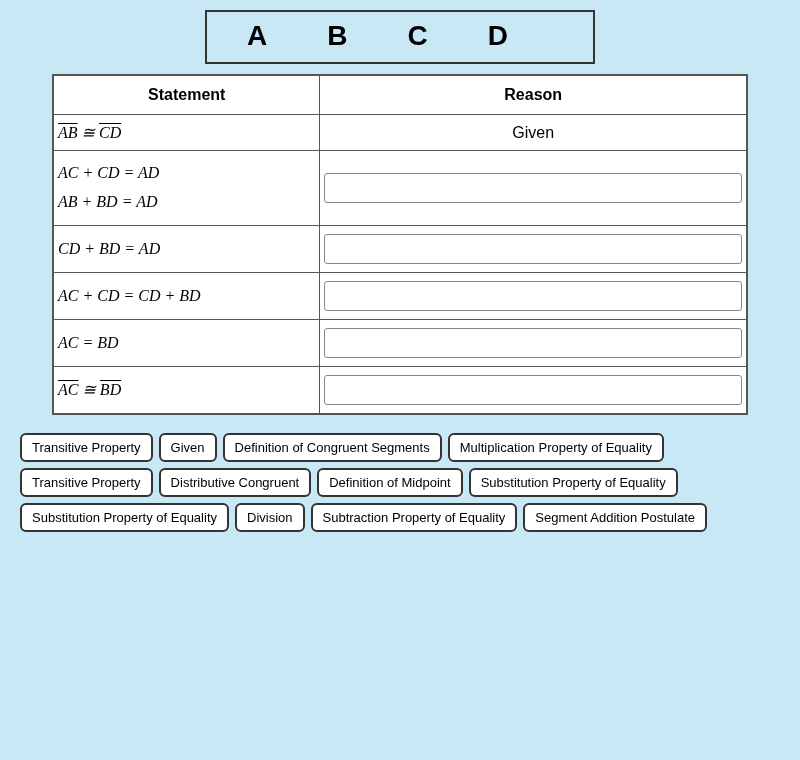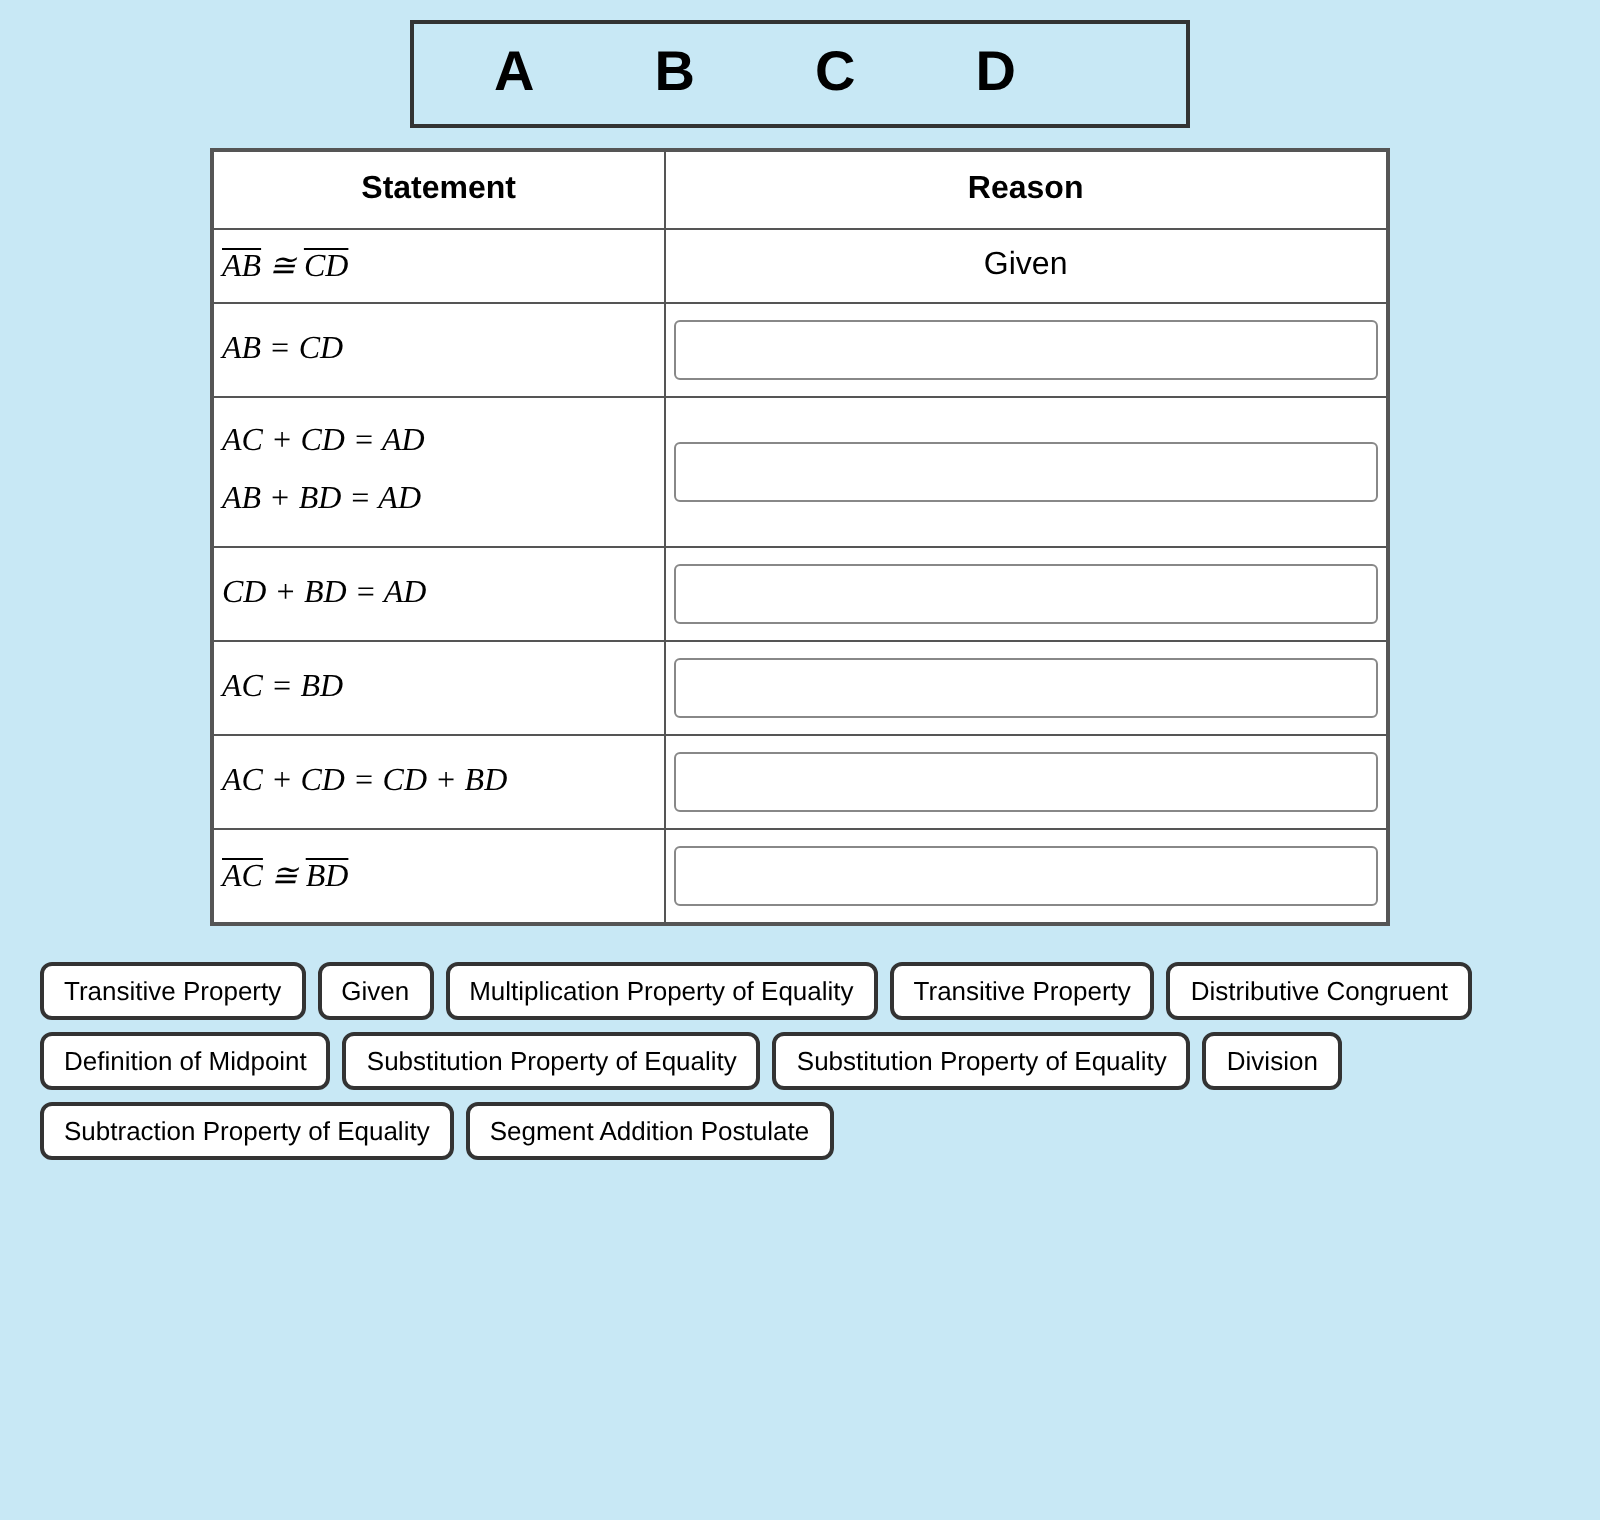--- a/index.html
+++ b/index.html
@@ -36,21 +36,21 @@
     }
     .diagram-top-line {
       width: 390px;
       border-top: 2px solid #333;
       margin: 0 auto;
     }
 
     
     .table-container {
       margin: 0 auto;
-      width: 590px;
+      width: 696px;
     }
     .proof-table {
       width: 100%;
       border-collapse: collapse;
       background: white;
       border: 2px solid #555;
     }
     .proof-table th {
       border: 1px solid #555;
       padding: 10px 15px;
@@ -143,28 +143,20 @@
 
       <tr>
         <td class="statement">
           <span class="ol math">AB</span> <span class="math">≅</span> <span class="ol math">CD</span>
         </td>
         <td class="reason-cell reason-given">
           Given
         </td>
       </tr>
 
-      <tr>
-        <td class="statement">
-          <span class="math">AB = CD</span>
-        </td>
-        <td class="reason-cell">
-          <div class="reason-box"></div>
-        </td>
-      </tr>
 
       <tr>
         <td class="statement two-line">
           <span class="math">AC + CD = AD</span><br>
           <span class="math">AB + BD = AD</span>
         </td>
         <td class="reason-cell">
           <div class="reason-box"></div>
         </td>
       </tr>
@@ -173,30 +165,30 @@
         <td class="statement">
           <span class="math">CD + BD = AD</span>
         </td>
         <td class="reason-cell">
           <div class="reason-box"></div>
         </td>
       </tr>
 
       <tr>
         <td class="statement">
+          <span class="math">AC + CD = CD + BD</span>
+        </td>
+        <td class="reason-cell">
+          <div class="reason-box"></div>
+        </td>
+      </tr>
+
+      <tr>
+        <td class="statement">
           <span class="math">AC = BD</span>
-        </td>
-        <td class="reason-cell">
-          <div class="reason-box"></div>
-        </td>
-      </tr>
-
-      <tr>
-        <td class="statement">
-          <span class="math">AC + CD = CD + BD</span>
         </td>
         <td class="reason-cell">
           <div class="reason-box"></div>
         </td>
       </tr>
 
       <tr>
         <td class="statement">
           <span class="ol math">AC</span> <span class="math">≅</span> <span class="ol math">BD</span>
         </td>
@@ -204,20 +196,21 @@
           <div class="reason-box"></div>
         </td>
       </tr>
     </tbody>
   </table>
 </div>
 
 <div class="chips-area">
   <div class="chip">Transitive Property</div>
   <div class="chip">Given</div>
+  <div class="chip">Definition of Congruent Segments</div>
   <div class="chip">Multiplication Property of Equality</div>
   <div class="chip">Transitive Property</div>
   <div class="chip">Distributive Congruent</div>
   <div class="chip">Definition of Midpoint</div>
   <div class="chip">Substitution Property of Equality</div>
   <div class="chip">Substitution Property of Equality</div>
   <div class="chip">Division</div>
   <div class="chip">Subtraction Property of Equality</div>
   <div class="chip">Segment Addition Postulate</div>
 </div>

